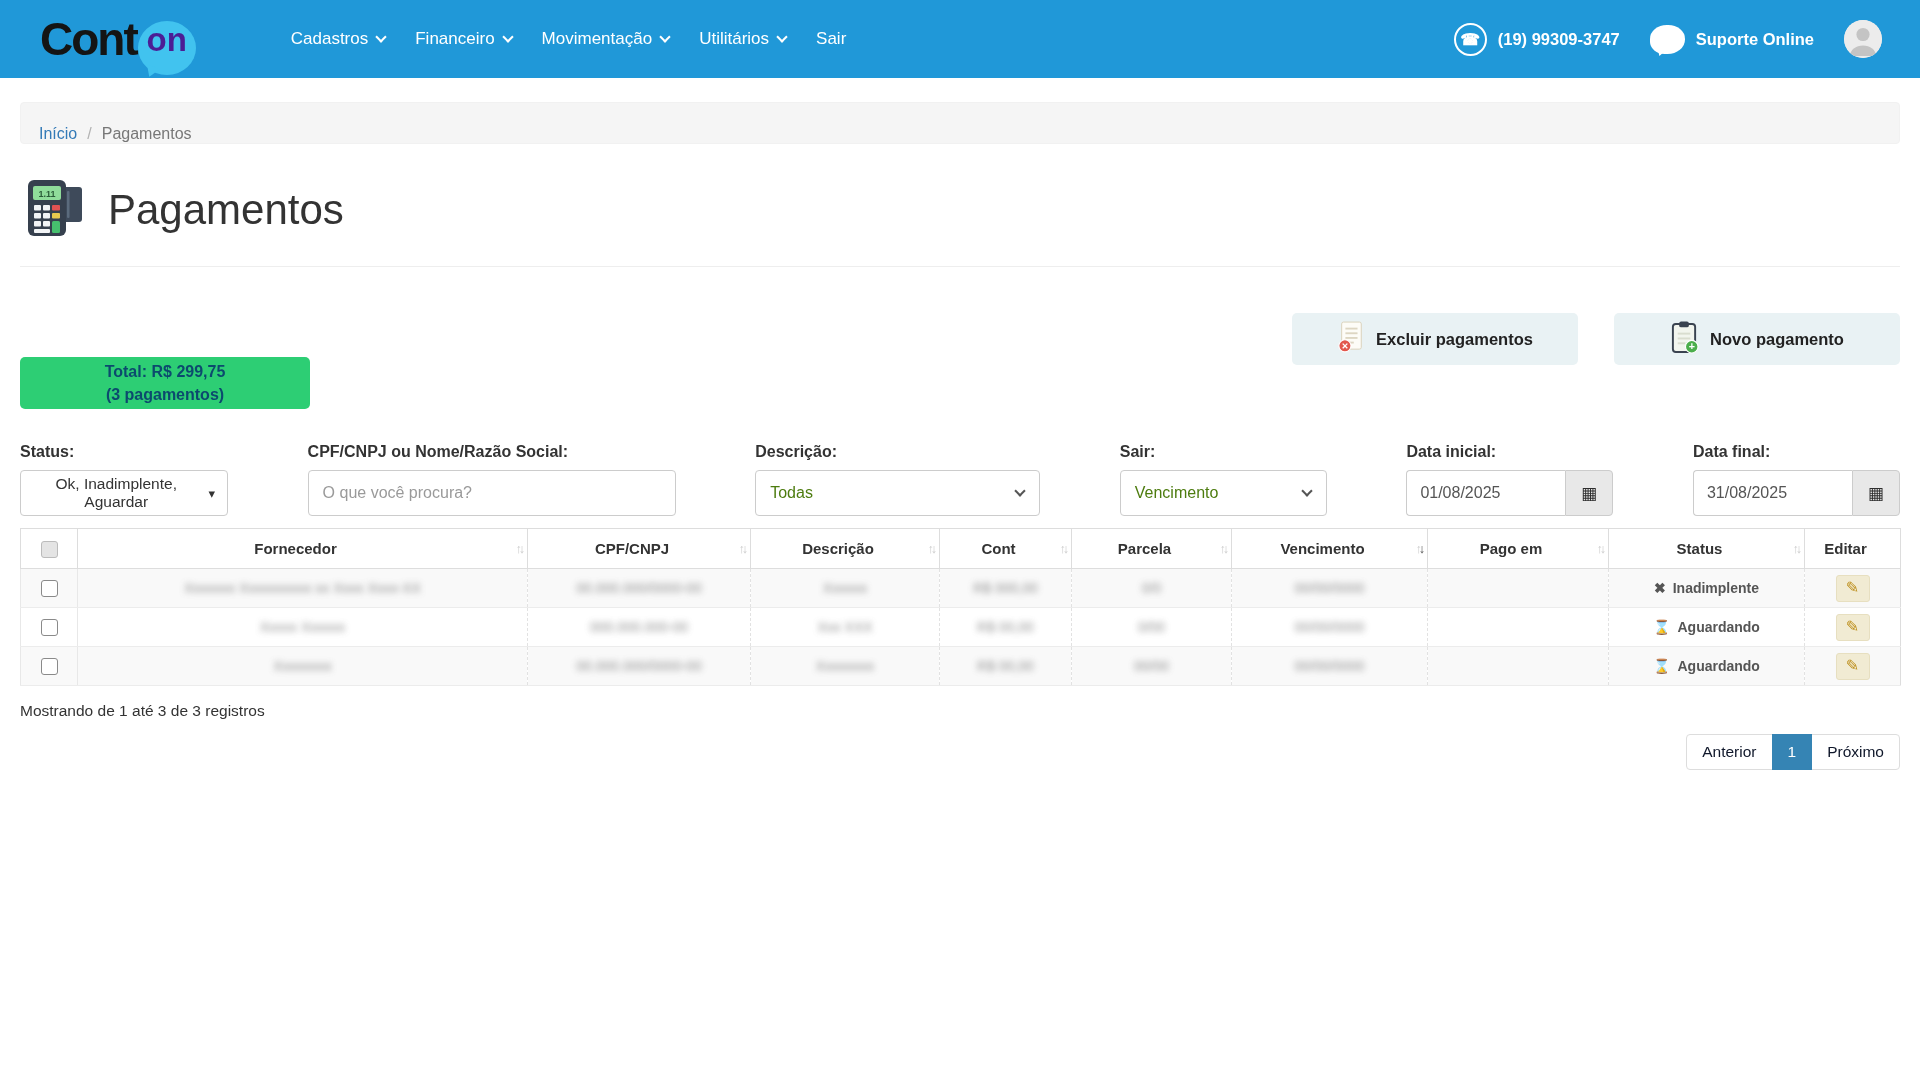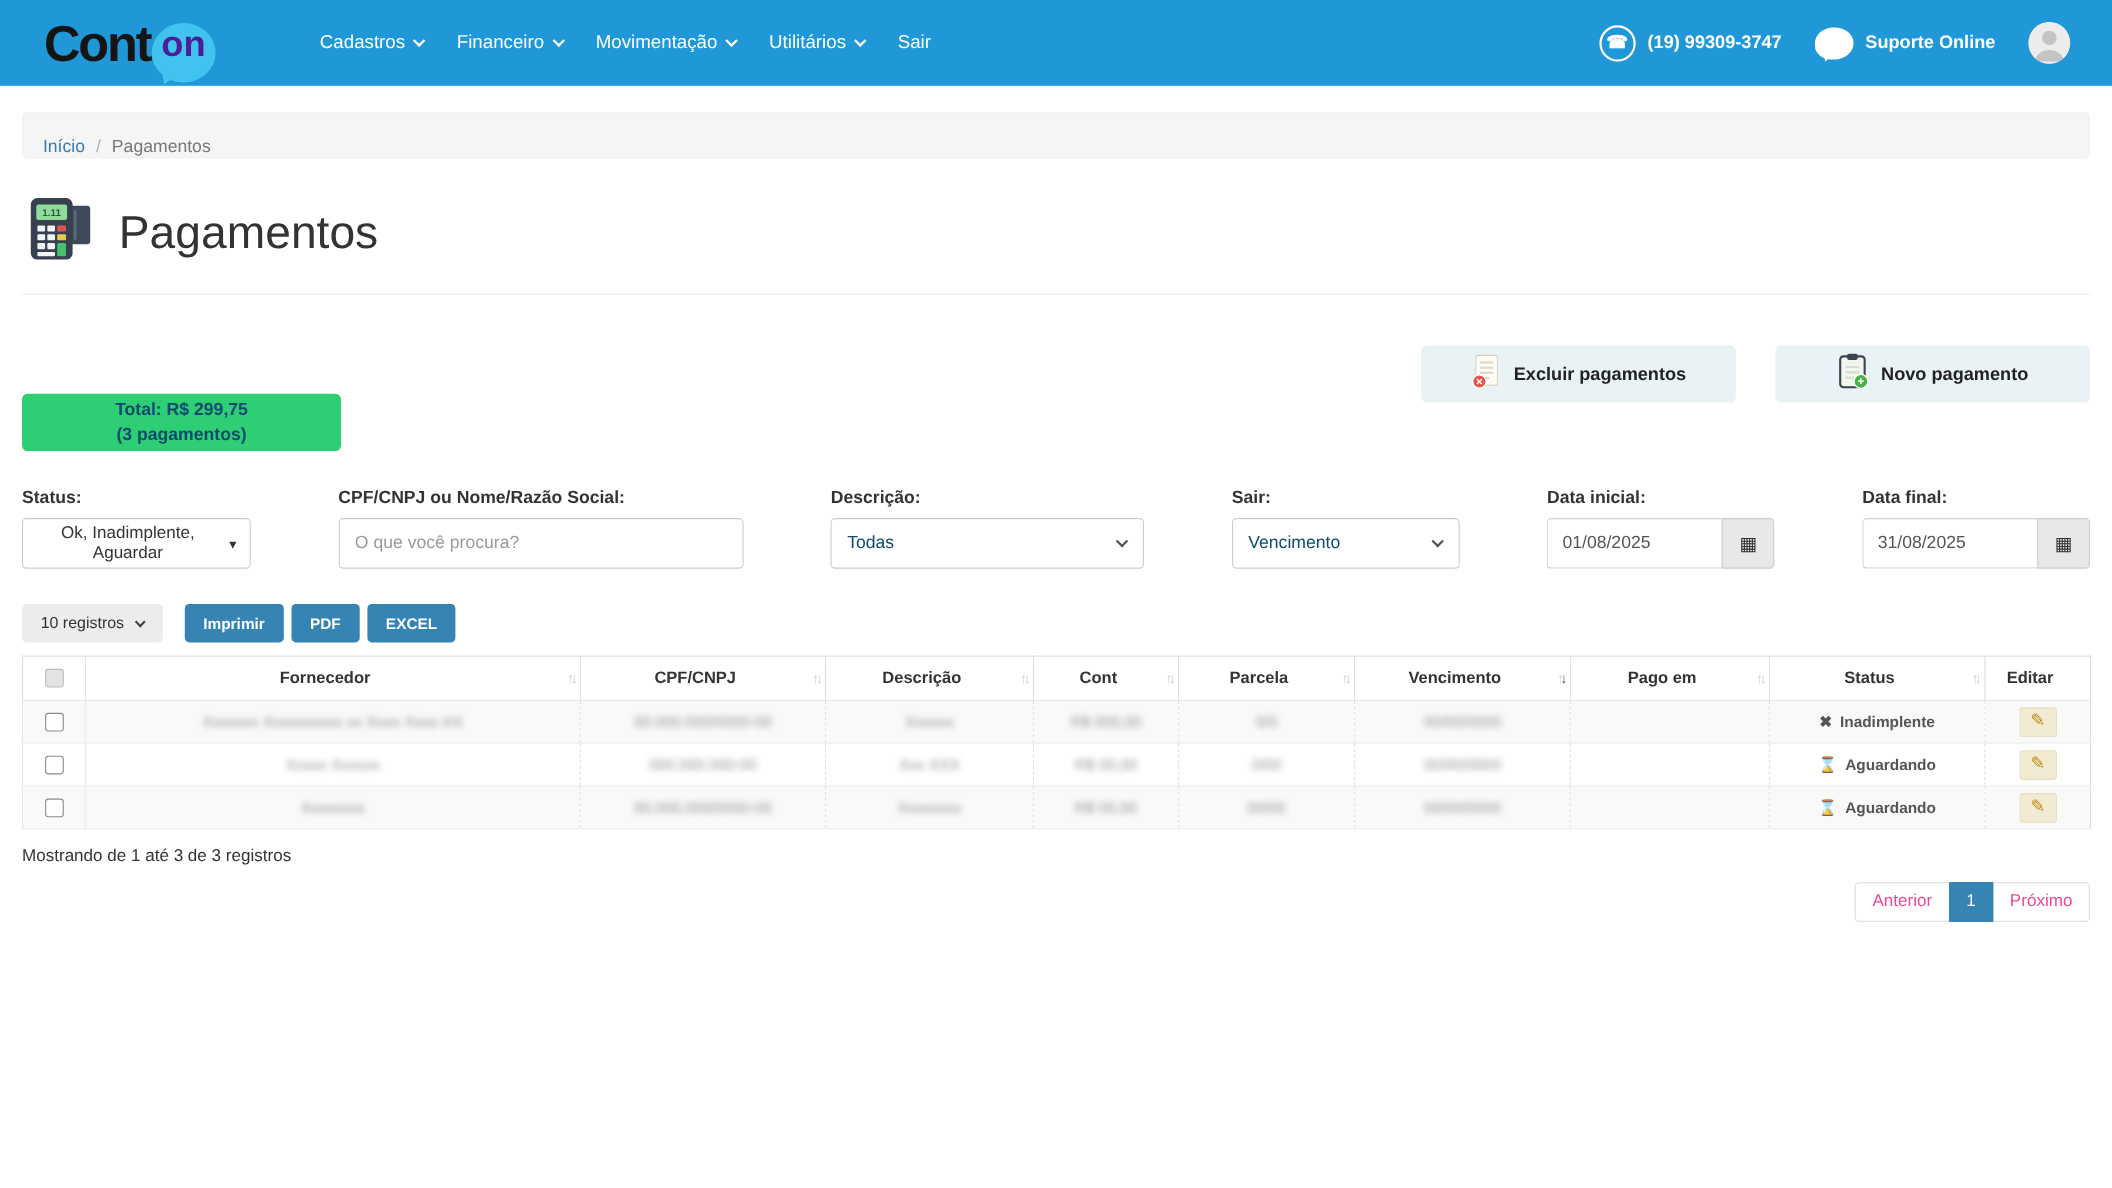--- a/index.html
+++ b/index.html
@@ -62,21 +62,21 @@
   .f-status { width:208px; } .f-search { width:368px; } .f-desc { width:285px; }
   .f-data { width:207px; } .f-di { width:207px; } .f-df { width:207px; } .f-submit { width:209px; }
   .dropdown { height:46px; background:#fff; border:1px solid #ccc; border-radius:4px;
     display:flex; align-items:center; gap:9px; padding:0 12px; font-size:15.5px; color:#333;
     cursor:pointer; font-family:inherit; }
   .dropdown .caret { font-size:13px; color:#333; }
   .text-input { height:46px; border:1px solid #ccc; border-radius:4px; padding:0 14px;
     font-size:16px; color:#555; font-family:inherit; width:100%; }
   .text-input::placeholder { color:#9a9a9a; }
   .select { height:46px; background:#fff; border:1px solid #ccc; border-radius:4px;
-    display:flex; align-items:center; padding:0 14px; font-size:16px; color:#0c4a6e;
+    display:flex; align-items:center; padding:0 14px; font-size:16px; color:#4d7c0f;
     position:relative; cursor:pointer; }
   .sel-chev { position:absolute; right:15px; top:16px; width:8px; height:8px;
     border-right:2px solid #555; border-bottom:2px solid #555; transform:rotate(45deg); }
   .input-group { display:flex; height:46px; }
   .input-group input { flex:1; min-width:0; border:1px solid #ccc; border-right:none;
     border-radius:4px 0 0 4px; padding:0 13px; font-size:16px; color:#555; font-family:inherit; }
   .addon { width:48px; background:#e8e8e8; border:1px solid #ccc; border-radius:0 4px 4px 0;
     display:flex; align-items:center; justify-content:center; font-size:17px; color:#2d2d2d; cursor:pointer; }
   .pesquisar { margin-top:auto; height:46px; background:#fff; border:1px solid #2b9fd8;
     border-radius:4px; color:#4a9cc9; font-size:16.5px; cursor:pointer; font-family:inherit; }
@@ -114,21 +114,21 @@
   .edit-btn { width:34px; height:27px; background:#f1ebd3; border:1px solid #e7dfc0;
     border-radius:3px; cursor:pointer; font-size:16px; color:#bd8e1a; line-height:1; padding:0; }
   input[type="checkbox"] { appearance:none; -webkit-appearance:none; width:17px; height:17px;
     border:1px solid #8a8a8a; border-radius:3px; background:#fff; margin:0; cursor:pointer;
     vertical-align:middle; }
   input[type="checkbox"].hdr-cb { background:#e4e4e4; border-color:#bbb; }
 
   
   .showing { margin-top:16px; font-size:15.5px; color:#333; }
   .pagination { display:flex; justify-content:flex-end; margin-top:14px; }
-  .pg { border:1px solid #ddd; background:#fff; color:#ec4899; font-size:15.5px; padding:8px 15px;
+  .pg { border:1px solid #ddd; background:#fff; color:#0f172a; font-size:15.5px; padding:8px 15px;
     cursor:pointer; margin-left:-1px; text-decoration:none; }
   .pg.prev { border-radius:4px 0 0 4px; }
   .pg.next { border-radius:0 4px 4px 0; }
   .pg.active { background:#3584b4; border-color:#3584b4; color:#fff; position:relative; }
 </style>
 </head>
 <body>
 
 <div class="page">
 
@@ -289,29 +289,20 @@
       </div>
       <div class="filter f-df">
         <label>Data final:</label>
         <div class="input-group">
           <input type="text" value="31/08/2025" style="">
           <span class="addon">▦</span>
         </div>
       </div>
     </div>
 
-    <div class="list-controls">
-      <button class="page-size">
-        <span>10 registros</span>
-        <span class="chev-dark"></span>
-      </button>
-      <button class="blue-btn">Imprimir</button>
-      <button class="blue-btn">PDF</button>
-      <button class="blue-btn">EXCEL</button>
-    </div>
 
     <table class="data-table">
       <colgroup>
         <col style="width:57px">
           <col style="width:450px">
           <col style="width:223px">
           <col style="width:189px">
         <col style="width:132px">
           <col style="width:160px">
           <col style="width:196px">

